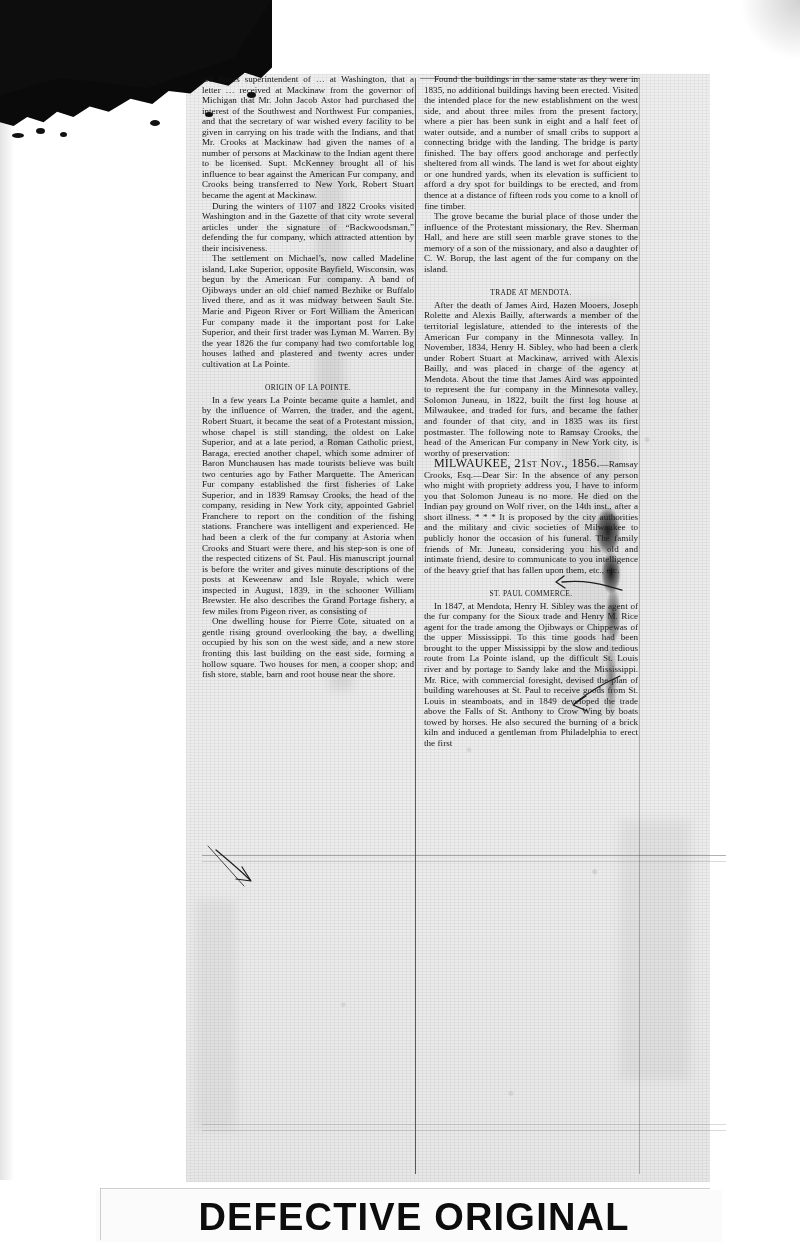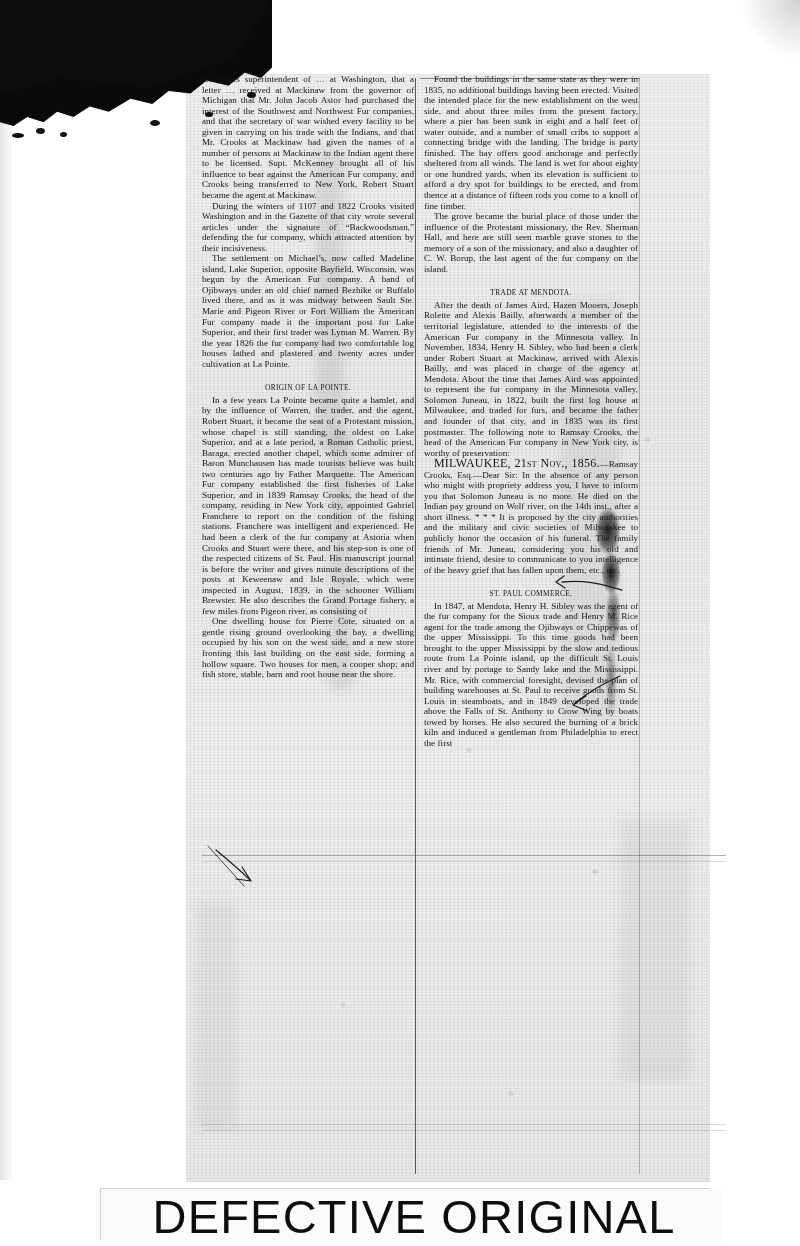--- a/index.html
+++ b/index.html
@@ -220,22 +220,22 @@
     height: 52px;
     background: #fbfbfb;
   }
   .banner-text {
     position: absolute;
     left: 104px;
     top: 1189px;
     width: 620px;
     text-align: center;
     font-family: "Liberation Sans", sans-serif;
-    font-weight: 400;
-    font-size: 47px;
+    font-weight: 700;
+    font-size: 38px;
     letter-spacing: 1.2px;
     color: #0d0d0d;
     line-height: 56px;
     white-space: nowrap;
   }
   .banner-rule {
     position: absolute;
     background: rgba(120,120,120,.35);
   }
 

